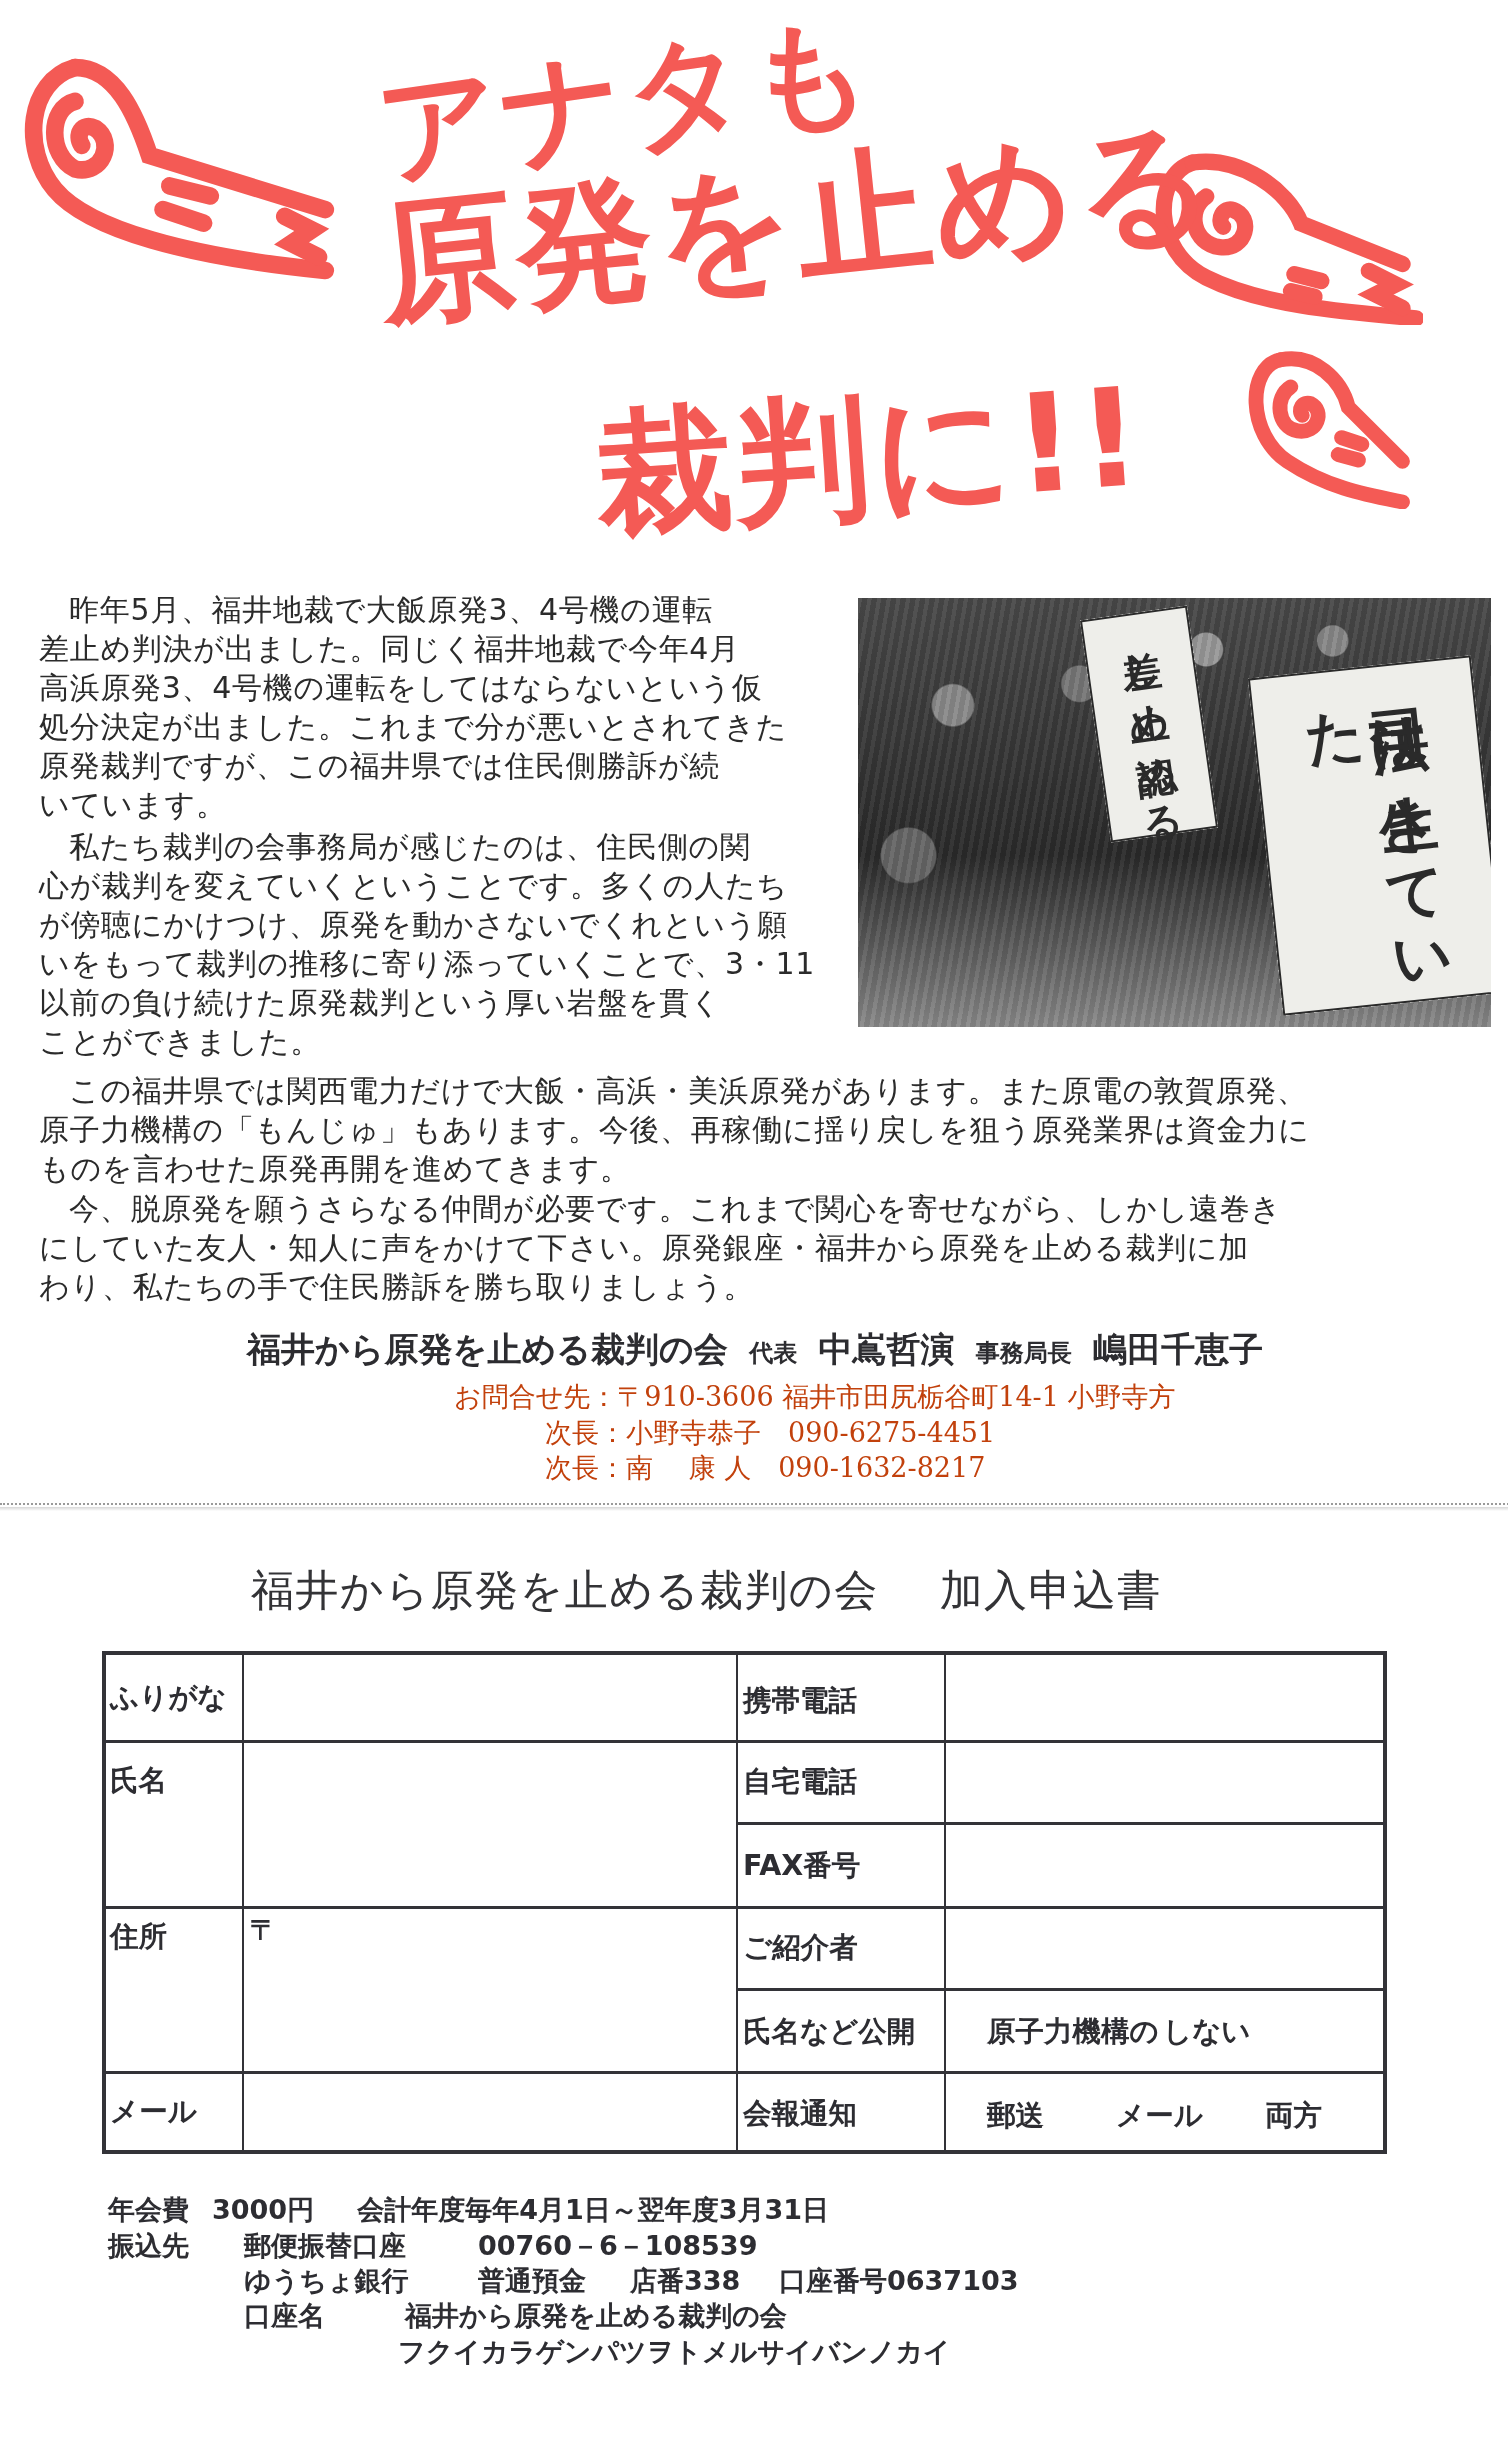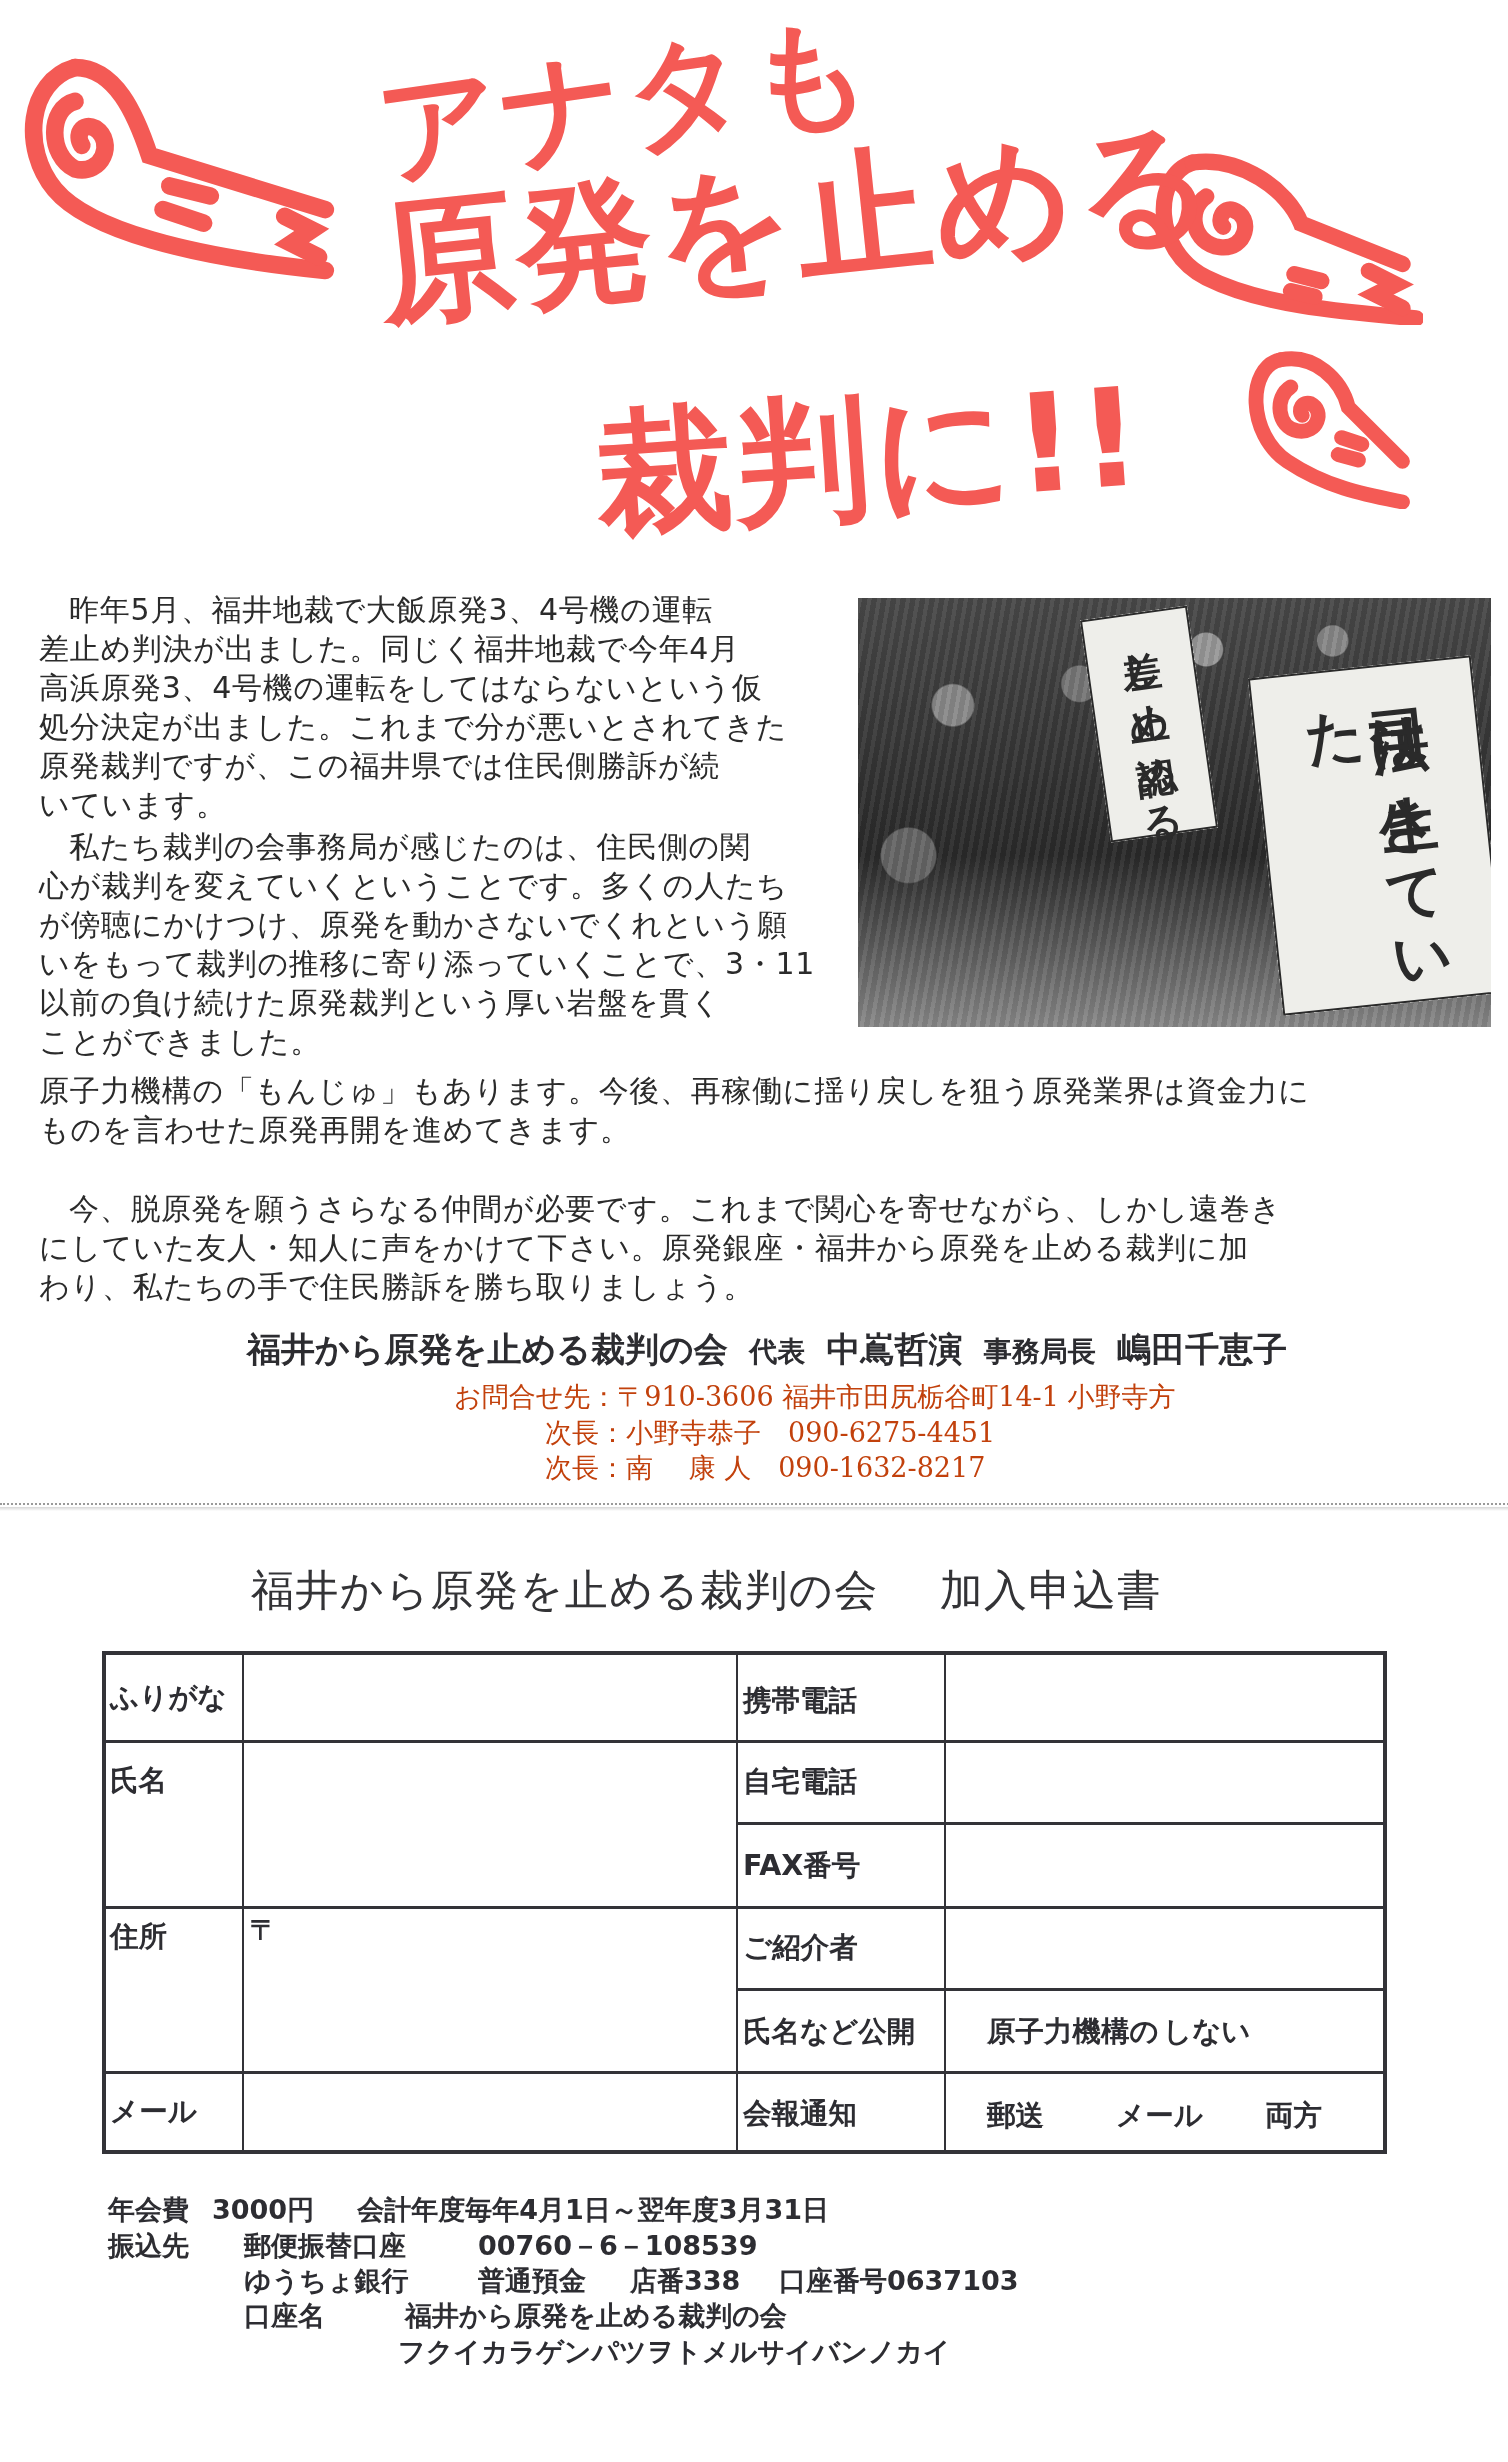--- a/index.html
+++ b/index.html
@@ -58,21 +58,21 @@
     .sign-right {
       left: 407px; top: 68px; width: 224px; height: 339px; font-size: 58px;
       transform: rotate(-6deg); letter-spacing: 6.8px; line-height: 1.1;
     }
 
     
     .org-line {
       position: absolute; left: 247px; top: 1327px; font-size: 34px; font-weight: bold;
       white-space: nowrap; color: #2c2c30; font-family: "DejaVu Sans", sans-serif;
     }
-    .org-line .small { font-size: 28px; margin: 0 9.5px; }
+    .org-line .small { font-size: 24px; margin: 0 9.5px; }
     .contact {
       position: absolute; font-family: "DejaVu Serif", serif; font-size: 27px; color: #c2410c;
       white-space: nowrap;
     }
 
     
     .cut-line {
       position: absolute; left: 0; top: 1503px; width: 1509px; height: 0;
       border-top: 2px dotted #9a9a9a;
     }
@@ -160,20 +160,21 @@
 </div>
 <div class="hand" style="left:39px;top:827px;width:800px;">
   <span class="line" style="padding-left:30px;">私たち裁判の会事務局が感じたのは、住民側の関</span>
   <span class="line">心が裁判を変えていくということです。多くの人たち</span>
   <span class="line">が傍聴にかけつけ、原発を動かさないでくれという願</span>
   <span class="line">いをもって裁判の推移に寄り添っていくことで、3・11</span>
   <span class="line">以前の負け続けた原発裁判という厚い岩盤を貫く</span>
   <span class="line">ことができました。</span>
 </div>
 <div class="hand" style="left:39px;top:1071px;width:1423px;">
+  <span class="line" style="padding-left:30px;">この福井県では関西電力だけで大飯・高浜・美浜原発があります。また原電の敦賀原発、</span>
   <span class="line">原子力機構の「もんじゅ」もあります。今後、再稼働に揺り戻しを狙う原発業界は資金力に</span>
   <span class="line">ものを言わせた原発再開を進めてきます。</span>
 </div>
 <div class="hand" style="left:39px;top:1189px;width:1423px;">
   <span class="line" style="padding-left:30px;">今、脱原発を願うさらなる仲間が必要です。これまで関心を寄せながら、しかし遠巻き</span>
   <span class="line">にしていた友人・知人に声をかけて下さい。原発銀座・福井から原発を止める裁判に加</span>
   <span class="line">わり、私たちの手で住民勝訴を勝ち取りましょう。</span>
 </div>
 
 <div class="photo">

